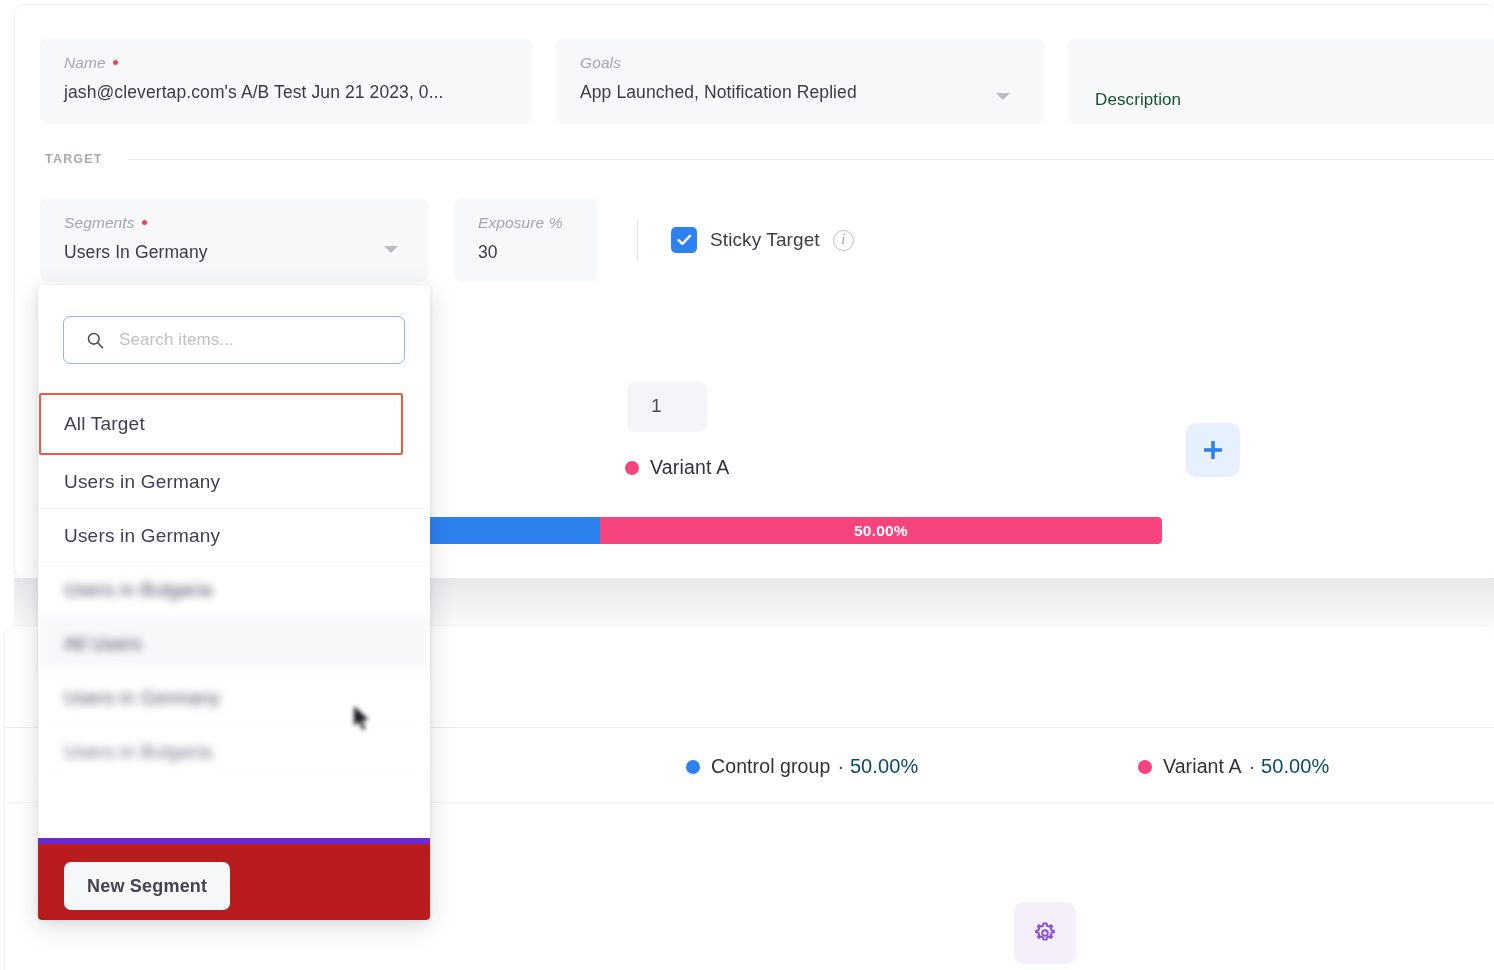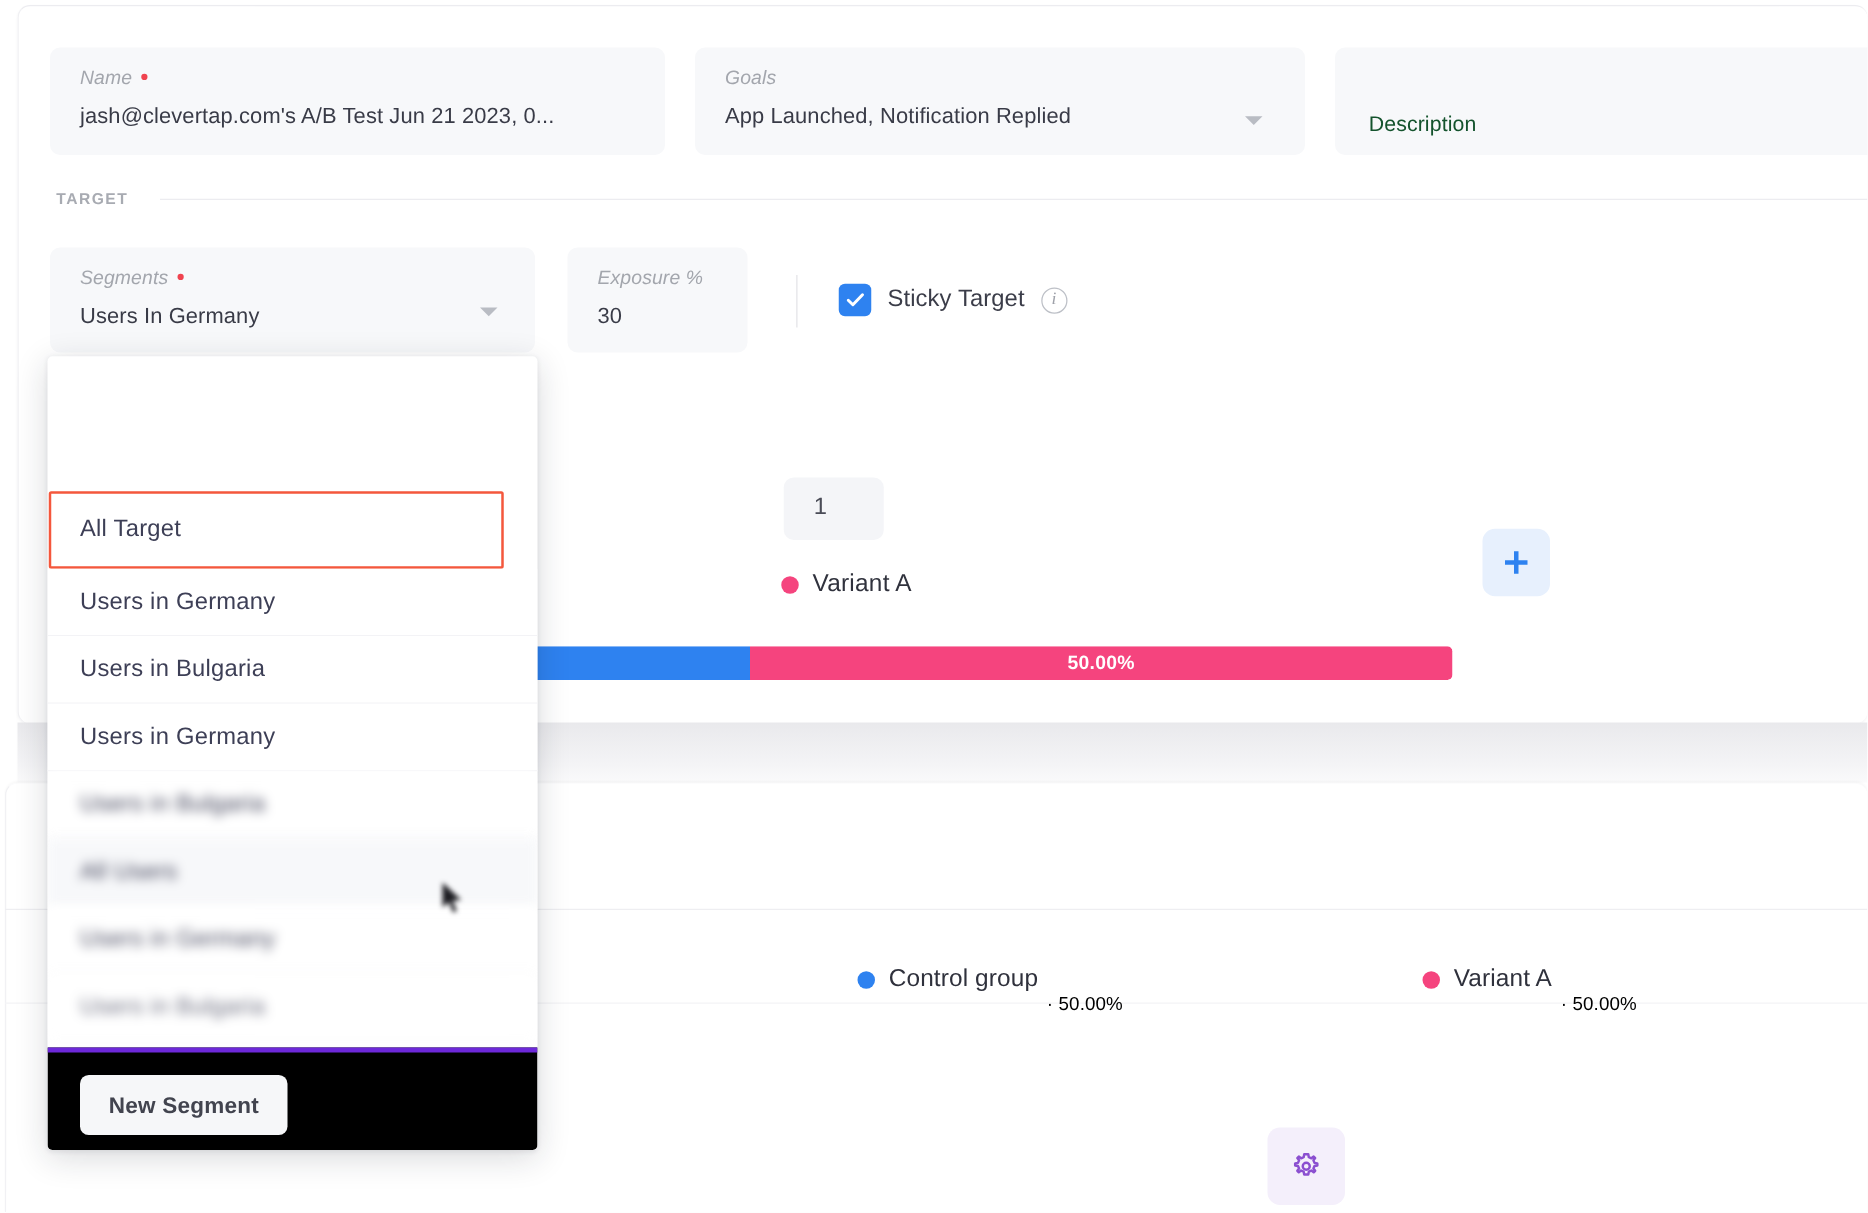--- a/index.html
+++ b/index.html
@@ -245,25 +245,24 @@
     display: flex; align-items: center; gap: 11px;
   }
   .legend-control { left: 686px; }
   .legend-variant { left: 1138px; }
   .legend-name {
     font-size: 19.5px;
     color: #2f313c;
     letter-spacing: .1px;
   }
   .legend-pct {
-    font-size: 15px;
-    color: #000000;
+    font-size: 20px;
+    color: #0c4a6e;
     letter-spacing: .1px;
     margin-left: -4px;
-    margin-top: 40px;
   }
 
   .gear-btn {
     position: absolute;
     left: 1014px; top: 902px;
     width: 62px; height: 62px;
     background: #f4effb;
     border-radius: 10px;
     border: none;
     display: flex; align-items: center; justify-content: center;
@@ -342,22 +341,22 @@
     left: 413px; top: 510px;
     width: 13px; height: 13px;
     border-radius: 50%;
     background: #c4c6cc;
   }
 
   .dropdown-footer {
     position: absolute;
     left: 0; bottom: 0;
     width: 392px; height: 82px;
-    background: #000000;
-    border-top: 4px solid #6d28d9;
+    background: #b91c1c;
+    border-top: 6px solid #6d28d9;
   }
   .new-segment-btn {
     position: absolute;
     left: 26px; top: 18px;
     padding: 0 23px;
     height: 48px;
     background: #f6f7f9;
     border: none;
     border-radius: 7px;
     font-family: "Liberation Sans", sans-serif;
@@ -469,30 +468,34 @@
 
   <button class="gear-btn">
     <svg width="26" height="26" viewBox="0 0 24 24" fill="none" stroke="#8b4fd0" stroke-width="1.8">
       <circle cx="12" cy="12" r="2.6"></circle>
       <path d="M12 3.2 l1.5 0 .4 2.1 1.9 .8 1.7-1.3 1.1 1.1 -1.3 1.7 .8 1.9 2.1 .4 0 1.5 -2.1 .4 -.8 1.9 1.3 1.7 -1.1 1.1 -1.7-1.3 -1.9 .8 -.4 2.1 -1.5 0 -1.5 0 -.4-2.1 -1.9-.8 -1.7 1.3 -1.1-1.1 1.3-1.7 -.8-1.9 -2.1-.4 0-1.5 2.1-.4 .8-1.9 -1.3-1.7 1.1-1.1 1.7 1.3 1.9-.8 .4-2.1 1.5 0 z" stroke-linejoin="round"></path>
     </svg>
   </button>
 
   <div class="dropdown">
 
+    <div class="search-box">
+      <svg width="19" height="19" viewBox="0 0 20 20" fill="none" stroke="#4a4c57" stroke-width="1.7">
+        <circle cx="8.2" cy="8.2" r="5.6"></circle>
+        <line x1="12.4" y1="12.4" x2="17.4" y2="17.6" stroke-linecap="round"></line>
+      </svg>
+      <input class="search-input" placeholder="Search items..." style="">
+    </div>
 
     <div class="list">
       <div class="list-item selected">
         <span>All Target</span>
       </div>
       <div class="list-item">
         <span>Users in Germany</span>
-      </div>
-      <div class="list-item">
-        <span>Users in Bulgaria</span>
       </div>
       <div class="list-item">
         <span>Users in Germany</span>
       </div>
       <div class="list-item blurred">
         <span>Users in Bulgaria</span>
       </div>
       <div class="list-item blurred hovered">
         <span>All Users</span>
       </div>

